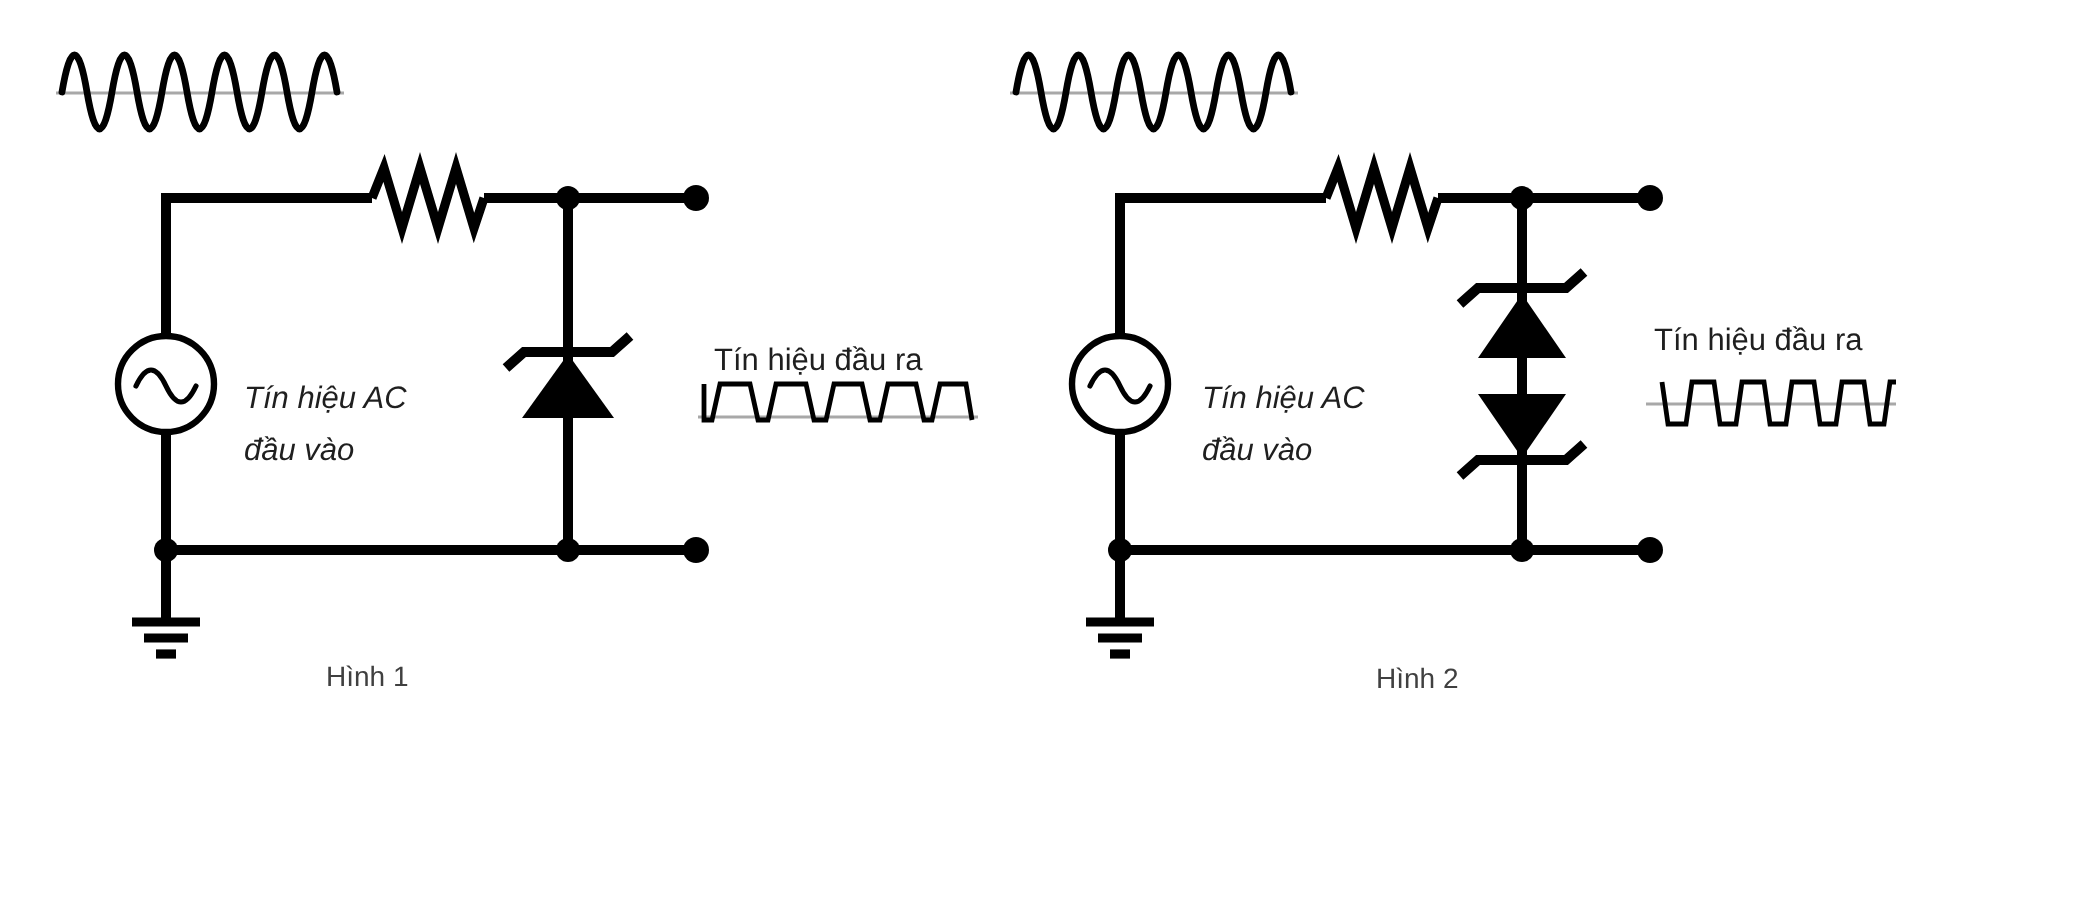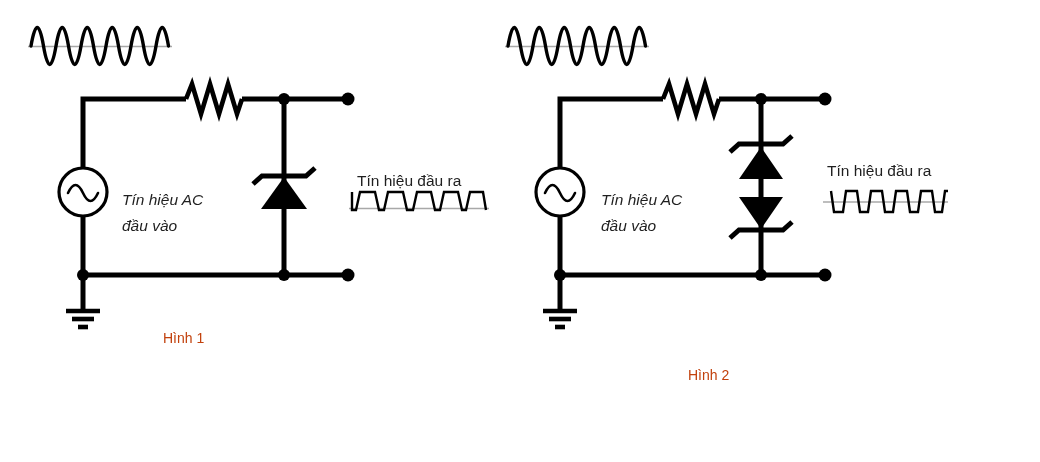--- a/index.html
+++ b/index.html
@@ -14,21 +14,21 @@
   .label{
     position:absolute;
     color:#1f1f1f;
     font-size:15.5px;
     line-height:26px;
     white-space:nowrap;
   }
   .label span{display:block;font-style:italic;}
   .caption{
     position:absolute;
-    color:#c2410c;
+    color:#404040;
     font-size:14px;
     white-space:nowrap;
   }
 </style>
 </head>
 <body>
 
 <div class="canvas">
 
   <svg width="1040" height="462" viewBox="0 0 1040 462">
@@ -121,15 +121,15 @@
     <span>đầu vào</span>
   </div>
   <div class="label" style="left:357px;top:168px;">Tín hiệu đầu ra</div>
   <div class="caption" style="left:163px;top:330px;">Hình 1</div>
 
   <div class="label" style="left:601px;top:187px;">
     <span>Tín hiệu AC</span>
     <span>đầu vào</span>
   </div>
   <div class="label" style="left:827px;top:158px;">Tín hiệu đầu ra</div>
-  <div class="caption" style="left:688px;top:331px;margin-top:36px;">Hình 2</div>
+  <div class="caption" style="left:688px;top:331px;">Hình 2</div>
 
 </div>
 
 </body></html>

